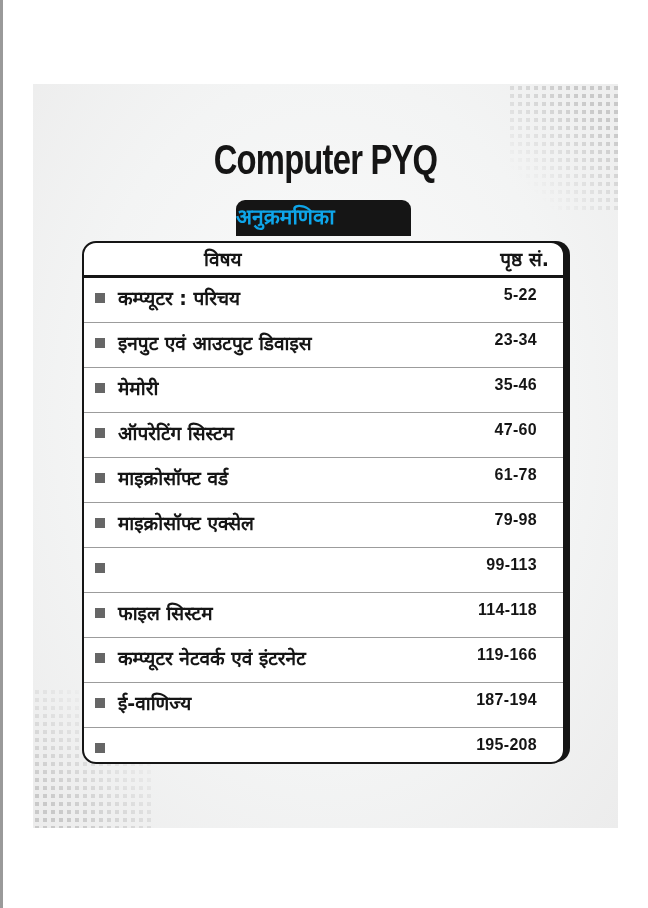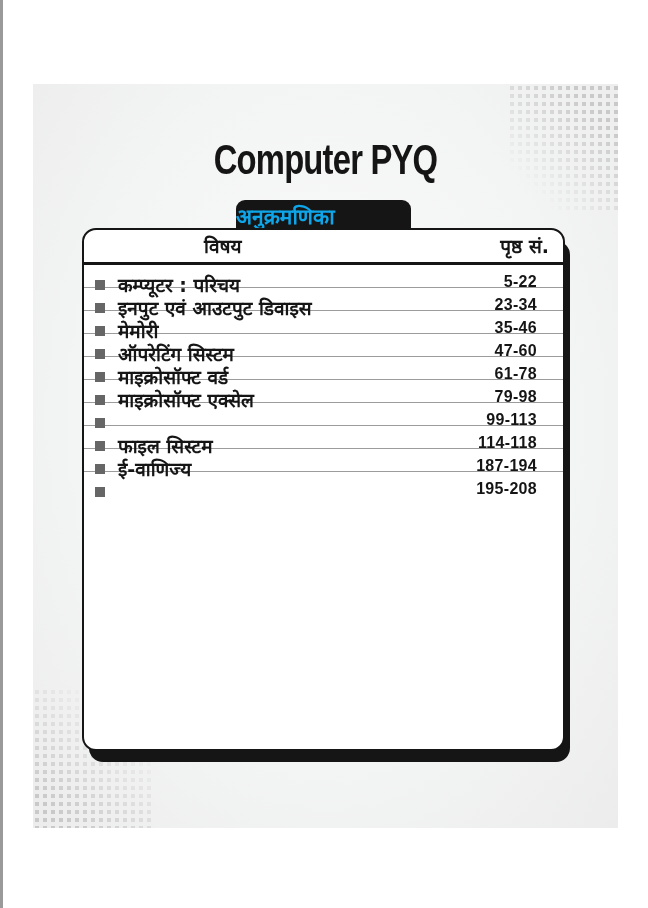--- a/index.html
+++ b/index.html
@@ -67,21 +67,21 @@
     }
     .table-shadow {
       position: absolute;
       left: 56px; top: 157px;
       width: 481px; height: 521px;
       background: #151515;
       border-radius: 14px;
     }
     .table {
       position: absolute;
-      left: 49px; top: 144px;
+      left: 49px; top: 157px;
       width: 479px; height: 519px;
       background: #ffffff;
       border: 2px solid #151515;
       border-radius: 14px;
       overflow: hidden;
     }
     .thead {
       position: relative;
       height: 32px;
       border-bottom: 3px solid #151515;
@@ -92,21 +92,21 @@
     .thead .col-subject {
       position: absolute;
       left: 120px; top: 3px;
     }
     .thead .col-page {
       position: absolute;
       right: 14px; top: 3px; text-align: right;
     }
     .row {
       position: relative;
-      height: 23px;
+      height: 45px;
       border-bottom: 1px solid #9c9c9c;
       box-sizing: border-box;
       color: #151515;
     }
     .row:last-child { border-bottom: none; }
     .row .bullet {
       position: absolute;
       left: 11px; top: 15px;
       width: 10px; height: 10px;
       background: #666666;
@@ -182,20 +182,25 @@
       <span class="bullet"></span>
       <span class="pages">99-113</span>
     </div>
     <div class="row">
       <span class="bullet"></span>
       <span class="subject">फाइल सिस्टम</span>
       <span class="pages">114-118</span>
     </div>
     <div class="row">
       <span class="bullet"></span>
+      <span class="subject">कम्प्यूटर नेटवर्क एवं इंटरनेट</span>
+      <span class="pages">119-166</span>
+    </div>
+    <div class="row">
+      <span class="bullet"></span>
       <span class="subject">ई-वाणिज्य</span>
       <span class="pages">187-194</span>
     </div>
     <div class="row">
       <span class="bullet"></span>
       <span class="pages">195-208</span>
     </div>
   </div>
 </div>
 

